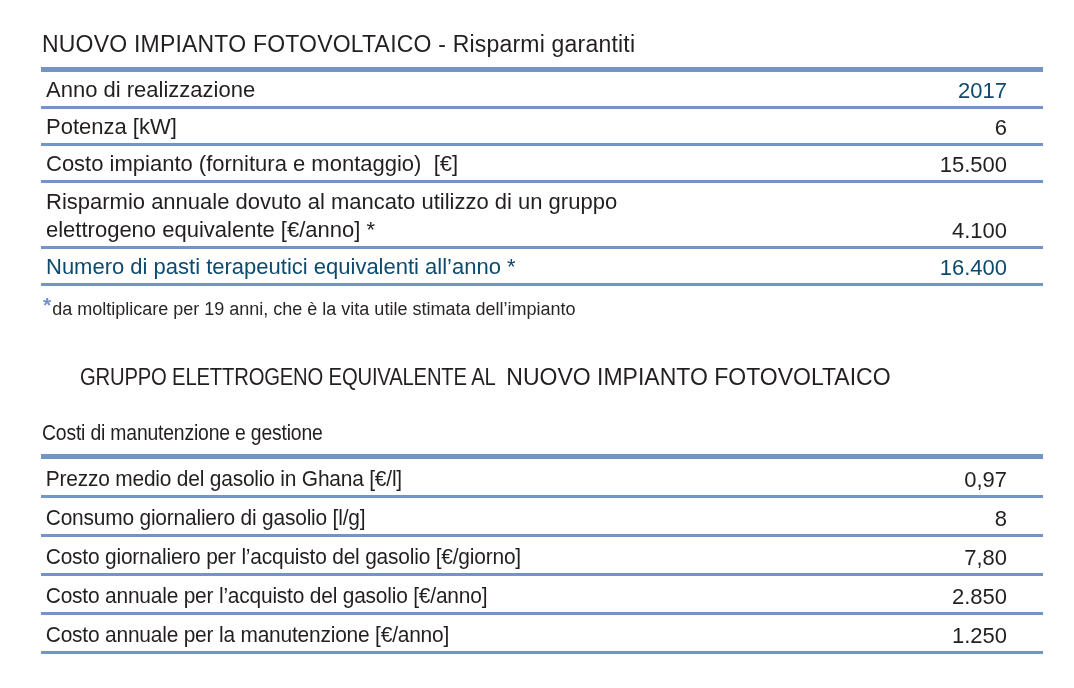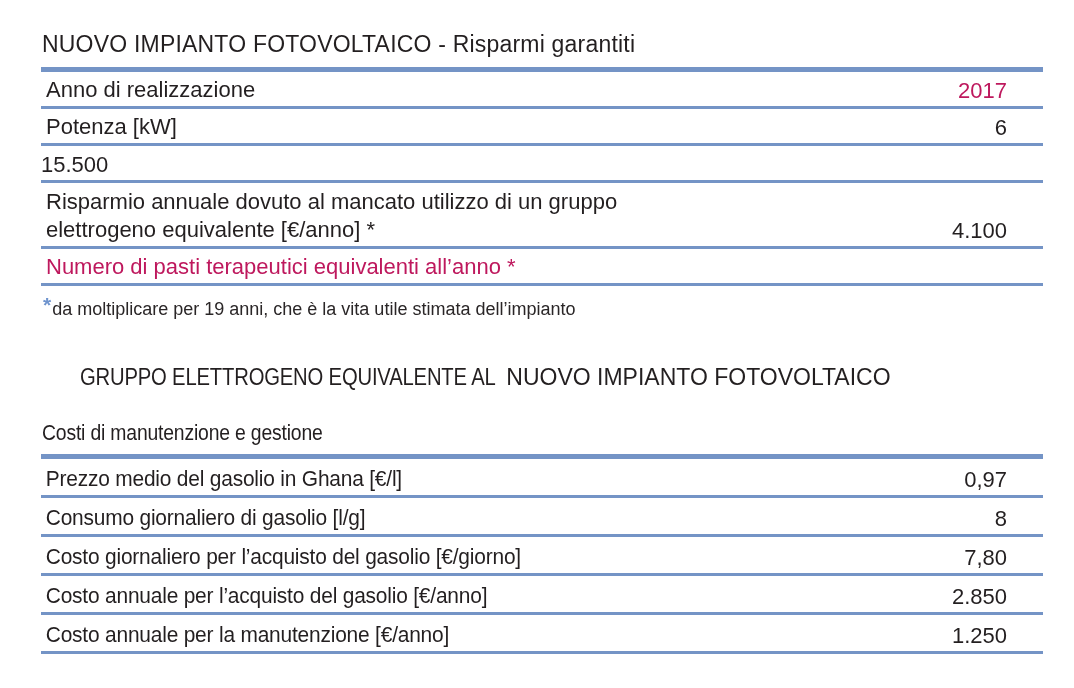--- a/index.html
+++ b/index.html
@@ -24,21 +24,21 @@
     font-size:22px;line-height:28px;padding:2px 0 2px 5px;
     white-space:pre-wrap;max-width:640px;
   }
   .t2 .label{
     max-width:760px;transform:scaleX(0.95);transform-origin:0 50%;
     letter-spacing:-0.2px;
   }
   .value{
     font-size:22px;text-align:right;padding:2px 36px 2px 0;white-space:nowrap;
   }
-  .red{color:#be185d;}
+  .red{color:#0c4a6e;}
   .footnote{
     margin:8px 0 0 2px;font-size:18px;line-height:22px;color:#2a2627;
   }
   .fn-star{
     color:#6f94ce;font-size:21px;font-weight:bold;
     vertical-align:3px;margin-right:1px;
   }
   .title2{margin:17px 0 8px 1px;}
   .title2-line1{font-size:23px;line-height:27px;white-space:pre-wrap;}
   .cond{
@@ -57,28 +57,30 @@
   <div class="tbl t1">
     <div class="row">
       <span class="label">Anno di realizzazione</span>
       <span class="value red">2017</span>
     </div>
     <div class="row">
       <span class="label">Potenza [kW]</span>
       <span class="value">6</span>
     </div>
     <div class="row">
+      <span class="label">Costo impianto (fornitura e montaggio)  [€]</span>
       <span class="value">15.500</span>
     </div>
     <div class="row" style="min-height:63px;gap:20px;">
       <span class="label" style="max-width:600px;">Risparmio annuale dovuto al mancato utilizzo di un gruppo elettrogeno equivalente [€/anno] *</span>
       <span class="value">4.100</span>
     </div>
     <div class="row">
       <span class="label red">Numero di pasti terapeutici equivalenti all’anno *</span>
+      <span class="value red">16.400</span>
     </div>
   </div>
 
   <div class="footnote">
     <span class="fn-star">*</span><span>da moltiplicare per 19 anni, che è la vita utile stimata dell’impianto</span>
   </div>
 
   <div class="title2">
     <div class="title2-line1">
       <span class="cond">GRUPPO ELETTROGENO EQUIVALENTE AL </span><span style="margin-left:-58px;text-align:right;"> NUOVO IMPIANTO FOTOVOLTAICO</span>

